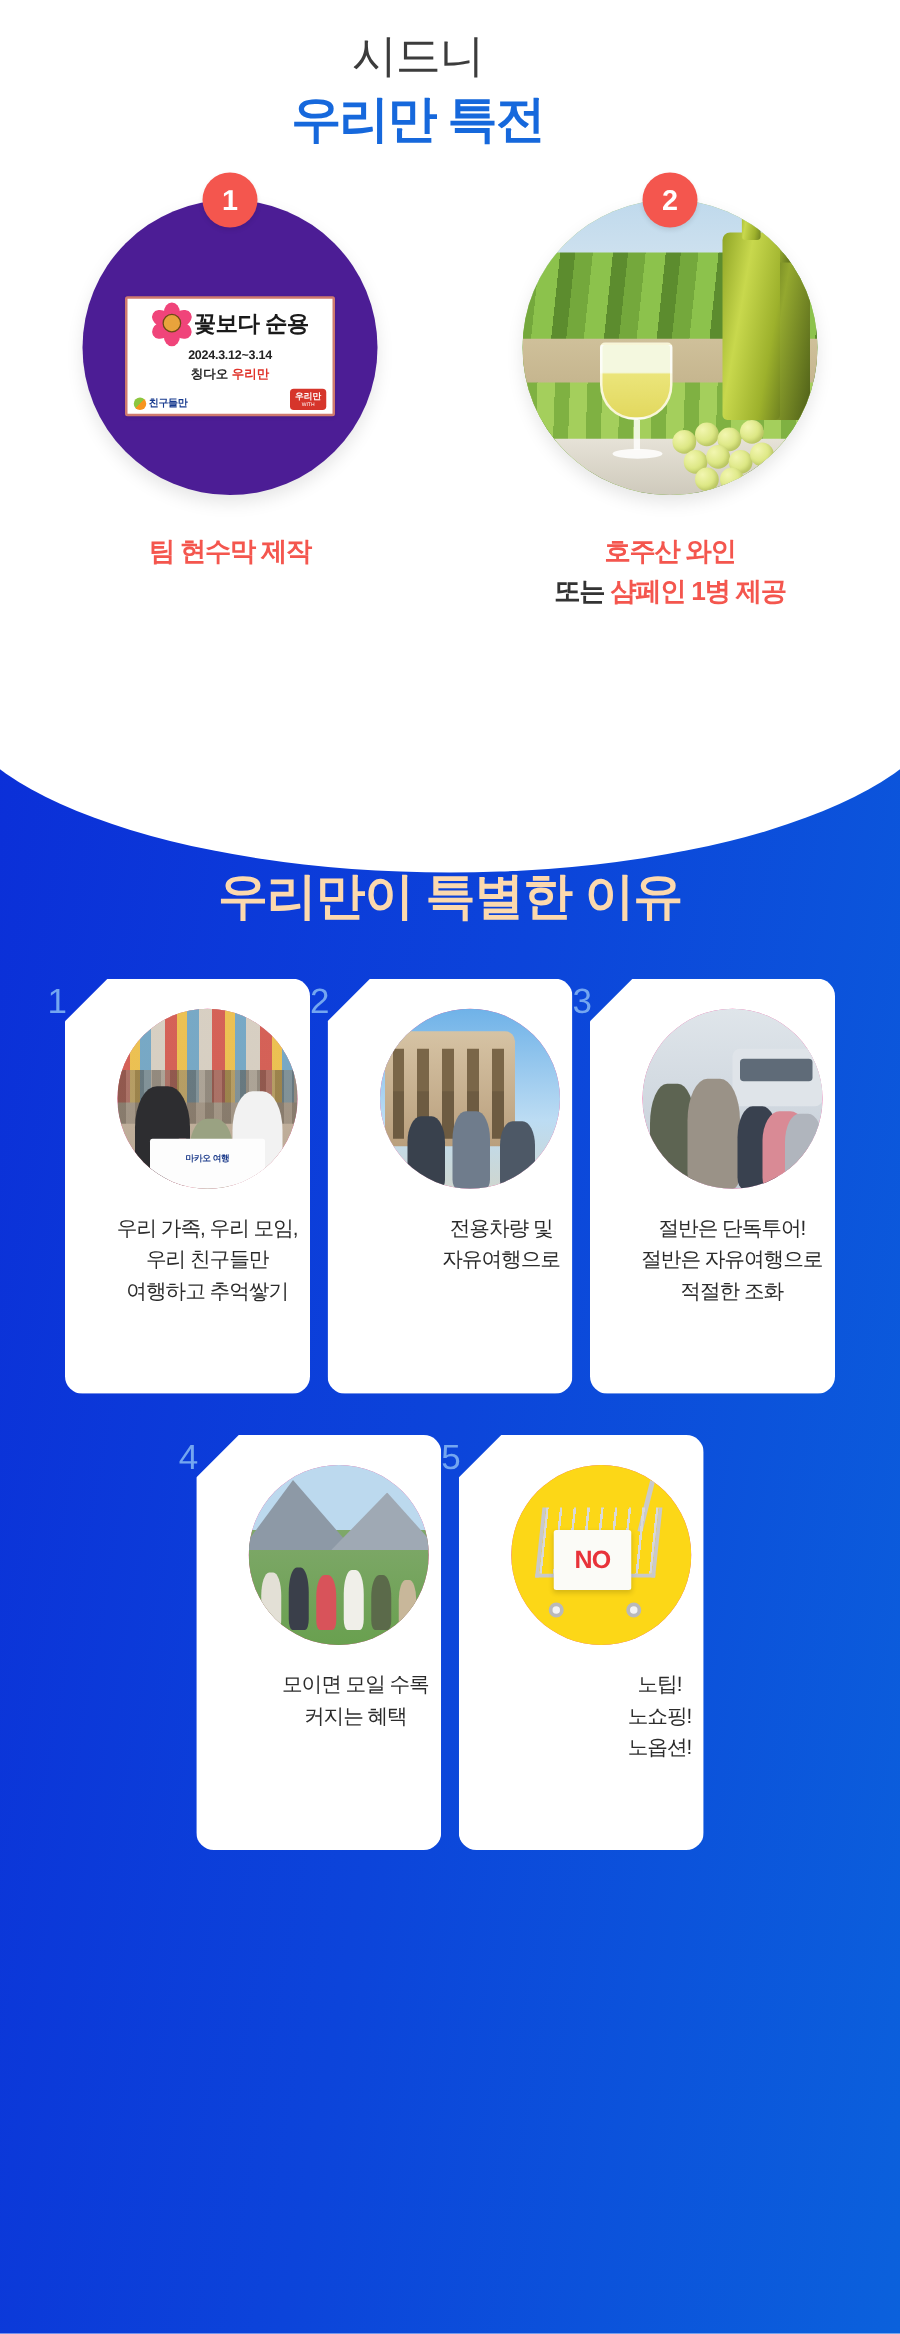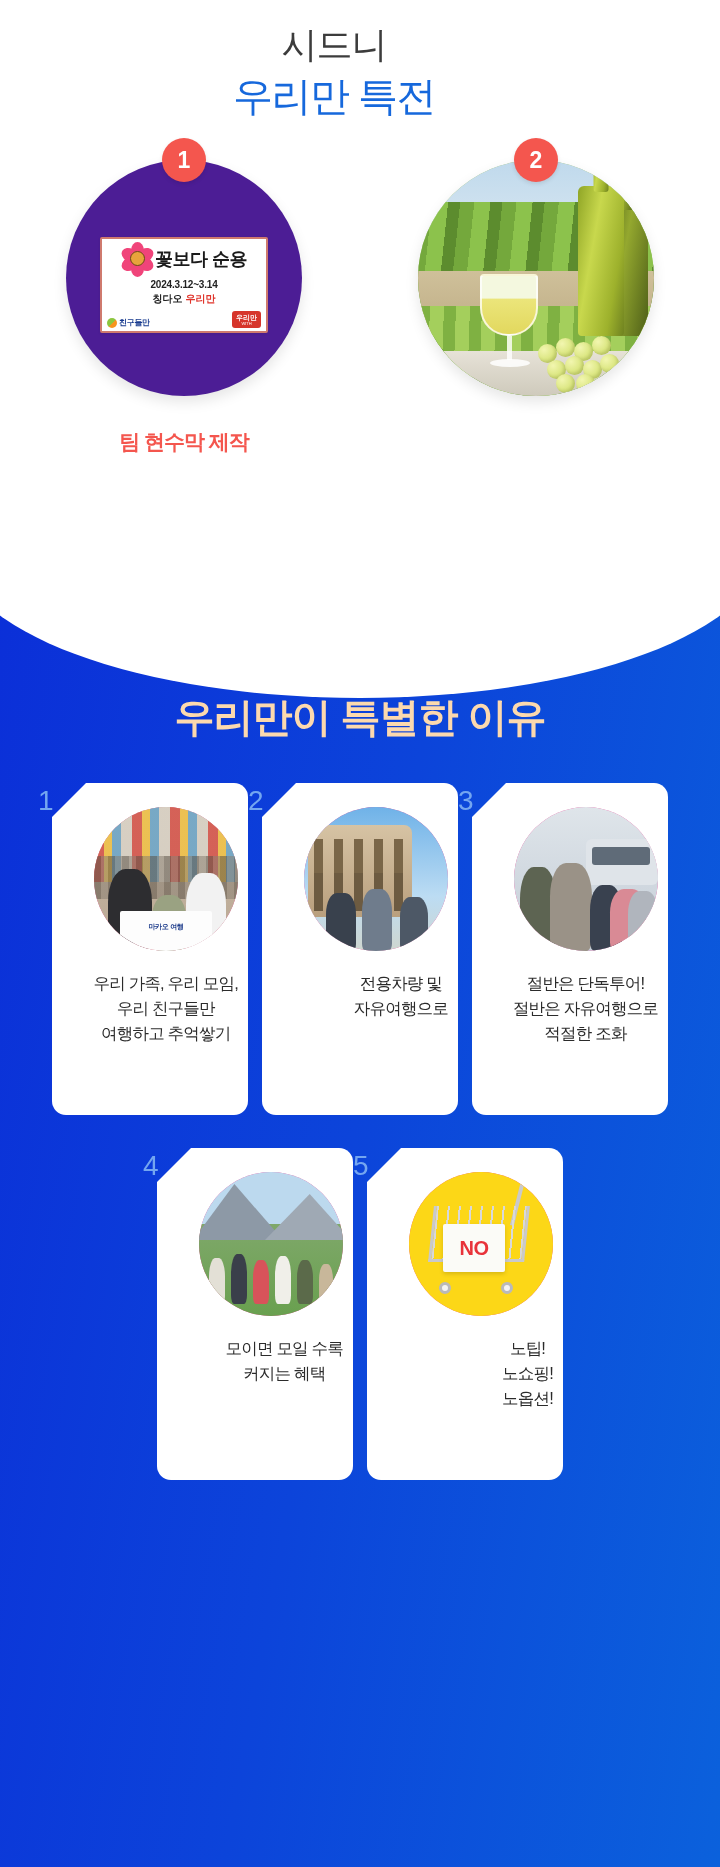--- a/index.html
+++ b/index.html
@@ -13,21 +13,21 @@
 
   
   #top-section { position:relative; width:668px; height:660px; background:#fff; }
 
   #top-heading { padding-top:22px; text-align:center; }
   #top-heading .sub {
     display:block; font-size:36px; font-weight:400; letter-spacing:-1px;
     color:#3c3c3c; line-height:1.25;
   }
   #top-heading .main {
-    display:block; font-size:40px; font-weight:normal; letter-spacing:-1.5px;
+    display:block; font-size:40px; font-weight:bold; letter-spacing:-1.5px;
     color:#1668DC; line-height:1.25; margin-top:4px;
   }
 
   
   #feature-row {
     position:absolute; top:160px; left:0; width:720px;
     display:flex; justify-content:center; gap:62px;
   }
   .feature-col { width:290px; display:flex; flex-direction:column; align-items:center; }
 
@@ -394,20 +394,24 @@
             <i style="left:22px; top:54px;"></i>
               <i style="left:42px; top:54px;"></i>
           </div>
           <div class="glass">
             <span class="bowl"></span>
               <span class="stem"></span>
               <span class="foot"></span>
           </div>
         </div>
       </div>
+      <div class="feature-caption">
+        <span>호주산 와인</span><br>
+        <span class="dark">또는 </span><span>샴페인 1병 제공</span>
+      </div>
     </div>
 
   </div>
 </section>
 
 <section id="blue-section">
   <div id="blue-curve"></div>
 
   <div id="blue-heading">
     <span class="sub">내일투어  호주</span>

